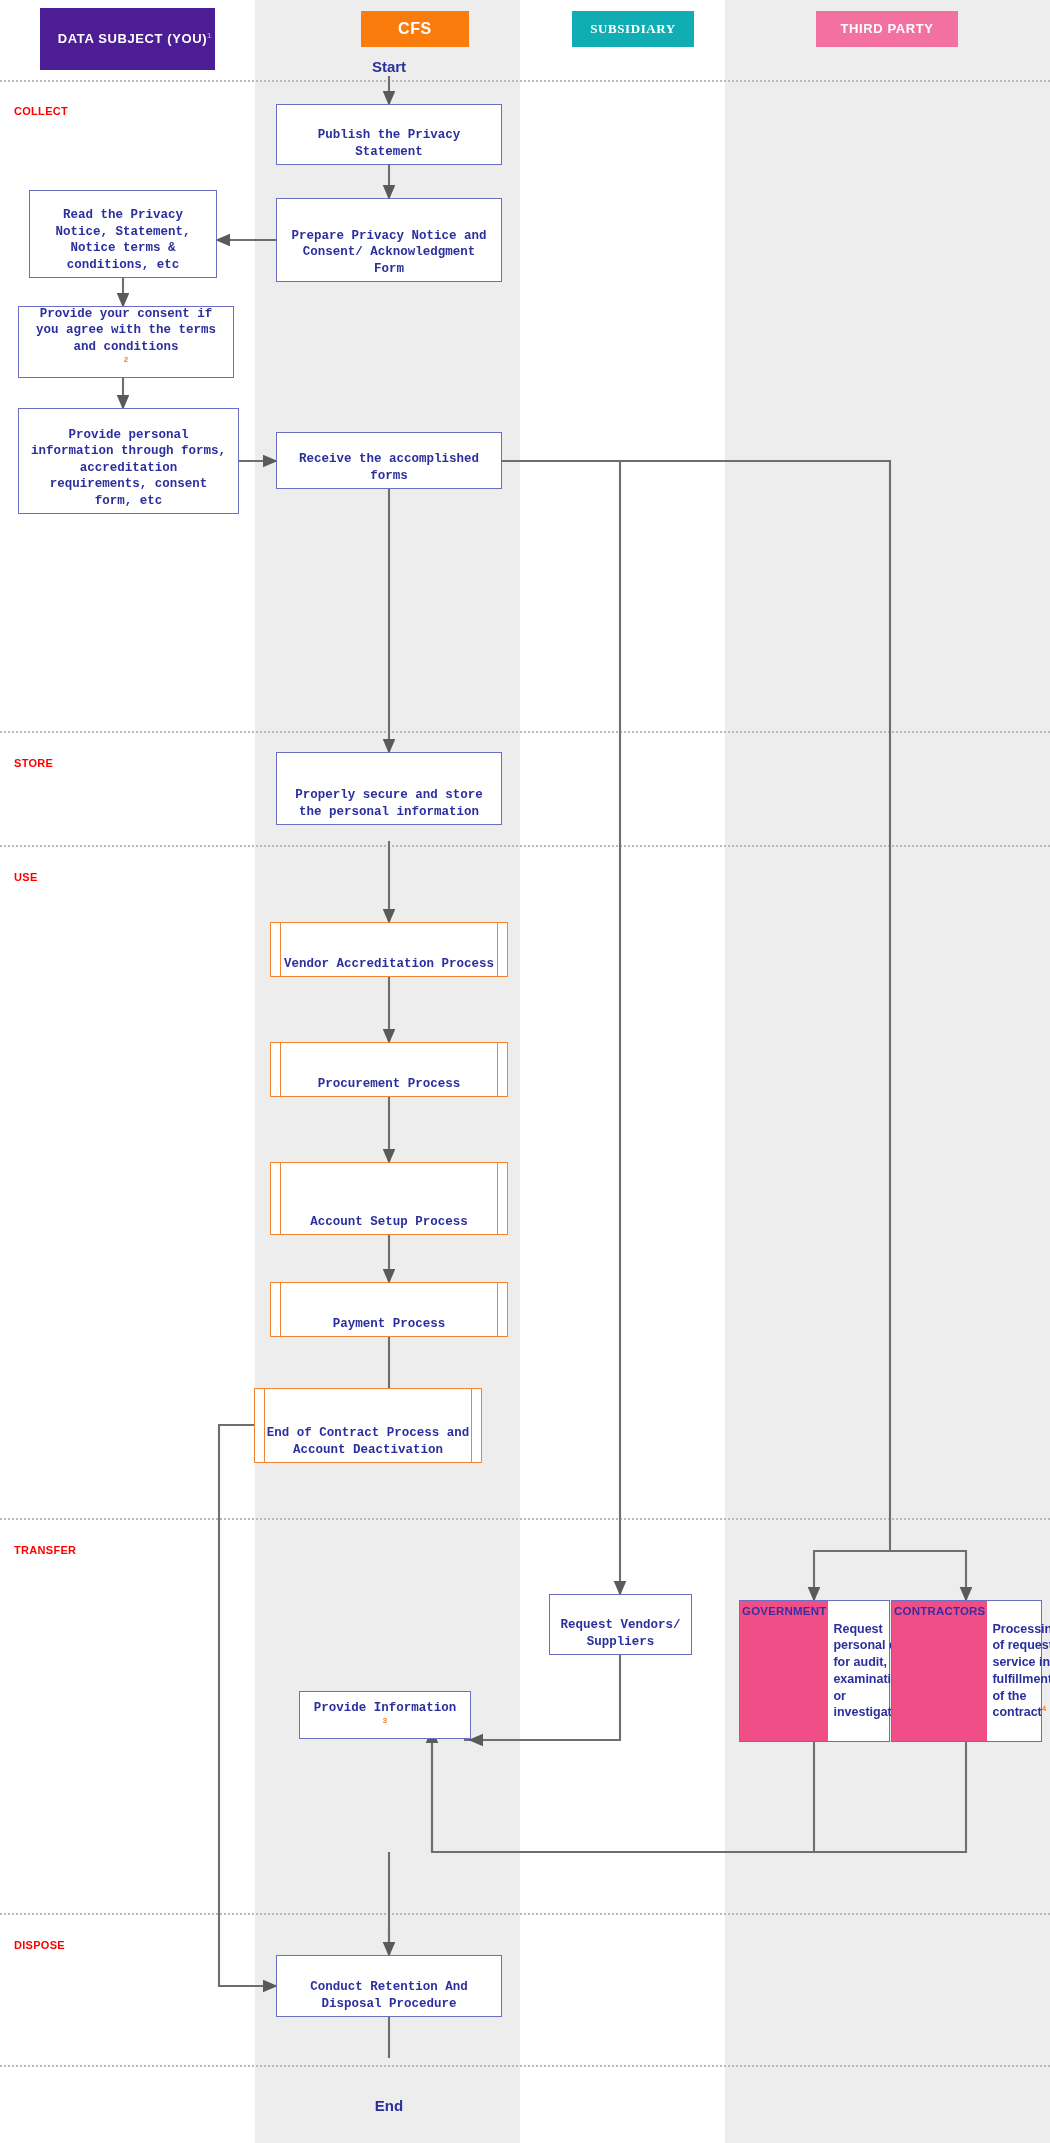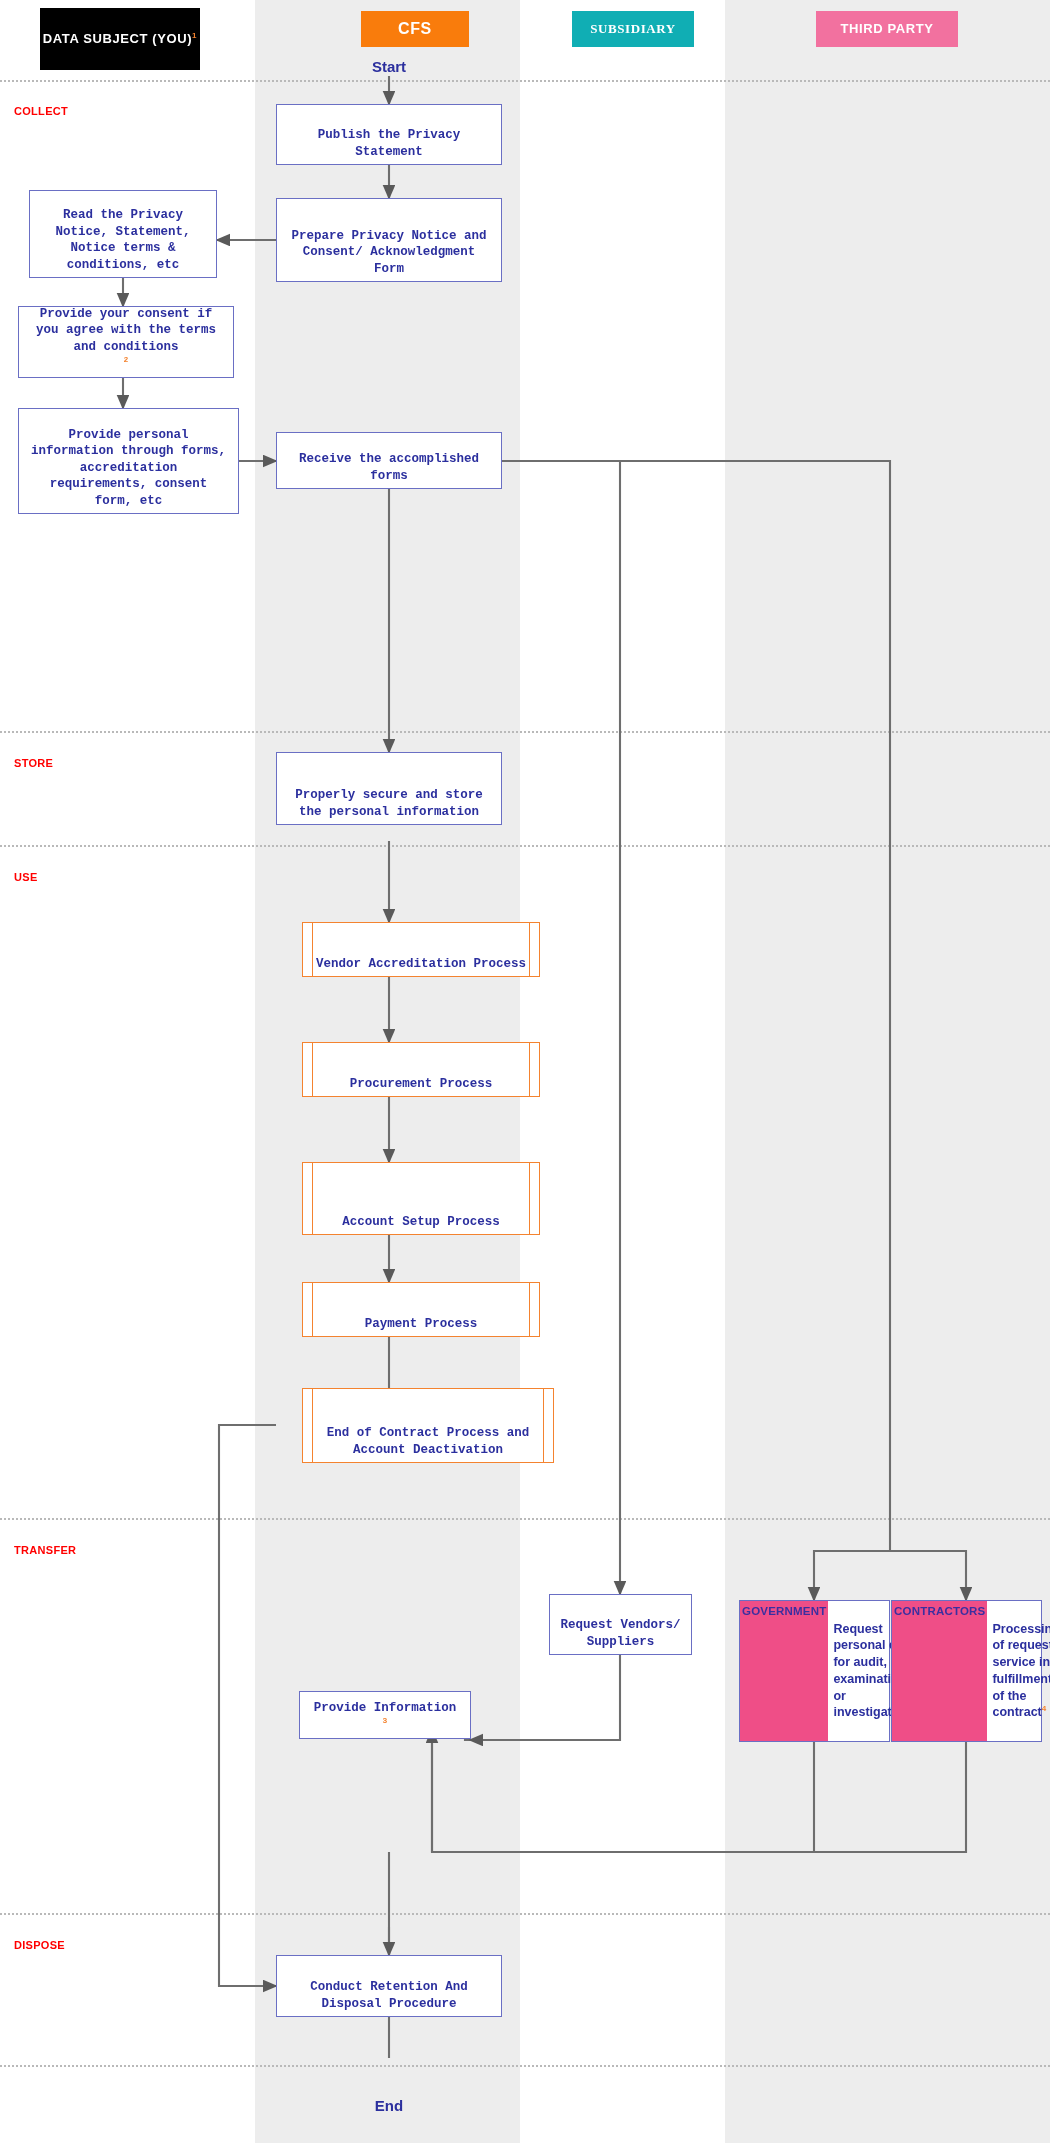--- a/index.html
+++ b/index.html
@@ -17,40 +17,40 @@
            border-top:2px dotted #b9b9b9;}
 
   
   .phase-label{position:absolute;left:14px;color:#ff0000;font-size:11px;
                font-weight:700;letter-spacing:.3px;margin-top:16px;}
 
   
   .lane-chip{position:absolute;display:flex;align-items:center;justify-content:center;
              text-align:center;color:#ffffff;font-weight:700;letter-spacing:.6px;
              line-height:1.25;}
-  .chip-ds{left:40px;top:8px;width:160px;height:62px;background:#000000;font-size:13px;}
+  .chip-ds{left:40px;top:8px;width:160px;height:62px;background:#4c1d95;font-size:13px;padding-left:15px;}
   .chip-cfs{left:333px;top:11px;width:108px;height:36px;background:#f97c0c;font-size:16px;margin-left:28px;}
   .chip-sub{left:572px;top:11px;width:122px;height:36px;background:#10aeb4;font-size:13px;font-family:Liberation Serif, serif;}
   .chip-tp{left:816px;top:11px;width:142px;height:36px;background:#f2719f;font-size:13px;}
 
   .start-end{position:absolute;color:#2b2f9e;font-weight:700;font-size:15px;
              text-align:center;width:200px;}
 
   
   #wires{position:absolute;left:0;top:0;width:1050px;height:2143px;}
 
   
   .node{position:absolute;box-sizing:border-box;background:#ffffff;
         border:1.6px solid #6a6fc4;display:flex;align-items:flex-end;justify-content:center;
         text-align:center;color:#2b2f9e;font-size:12.5px;font-weight:700;line-height:1.32;
         padding:4px 9px;font-family:Liberation Mono, monospace;}
   .node span{display:block;}
 
   
-  .node.proc{border-color:#f4832f;margin-left:32px;}
+  .node.proc{border-color:#f4832f;}
   .node.proc::before,.node.proc::after{content:"";position:absolute;top:0;bottom:0;
         width:0;border-left:1.6px solid #f4832f;}
   .node.proc::before{left:9px;}
   .node.proc::after{right:9px;}
 
   
   .card{position:absolute;box-sizing:border-box;background:#ffffff;
         border:1.6px solid #6a6fc4;display:flex;flex-direction:row;}
   .card-head{background:#ef4e87;color:#3b2fa0;font-size:11.5px;font-weight:700;
              letter-spacing:.2px;text-align:center;padding:5px 2px;line-height:1;}
@@ -187,21 +187,21 @@
   </div>
 
   <div class="node proc" style="left:270px;top:1162px;width:238px;height:73px">
     <span>Account Setup Process</span>
   </div>
 
   <div class="node proc" style="left:270px;top:1282px;width:238px;height:55px">
     <span>Payment Process</span>
   </div>
 
-  <div class="node proc" style="left:270px;top:1388px;width:252px;height:75px">
+  <div class="node proc" style="left:254px;top:1388px;width:228px;height:75px">
     <span>End of Contract Process and Account Deactivation</span>
   </div>
 
   <div class="node" style="left:549px;top:1594px;width:143px;height:61px">
     <span>Request Vendors/ Suppliers</span>
   </div>
 
   <div class="node" style="left:299px;top:1691px;width:172px;height:48px">
     <span><span>Provide Information</span><sup>3</sup></span>
   </div>

